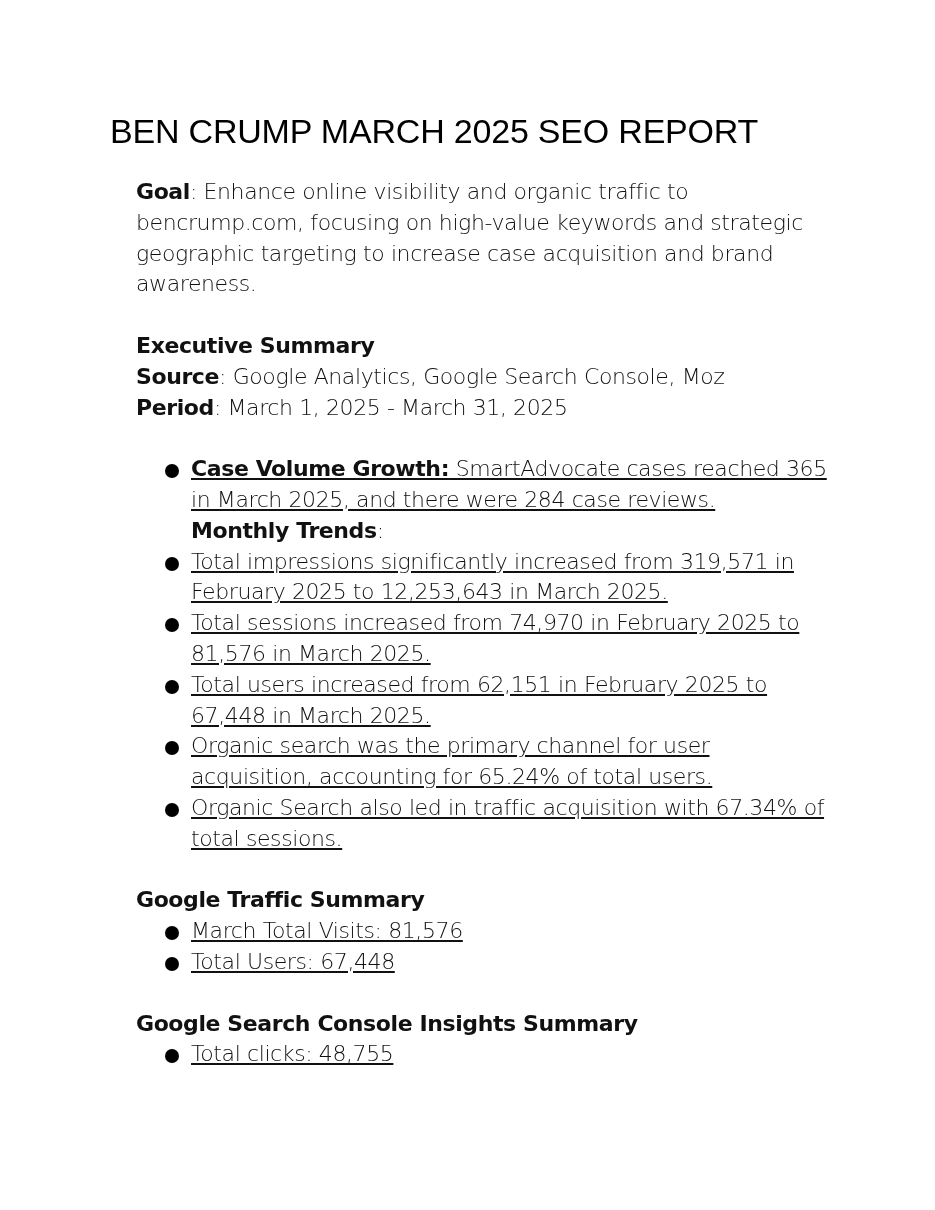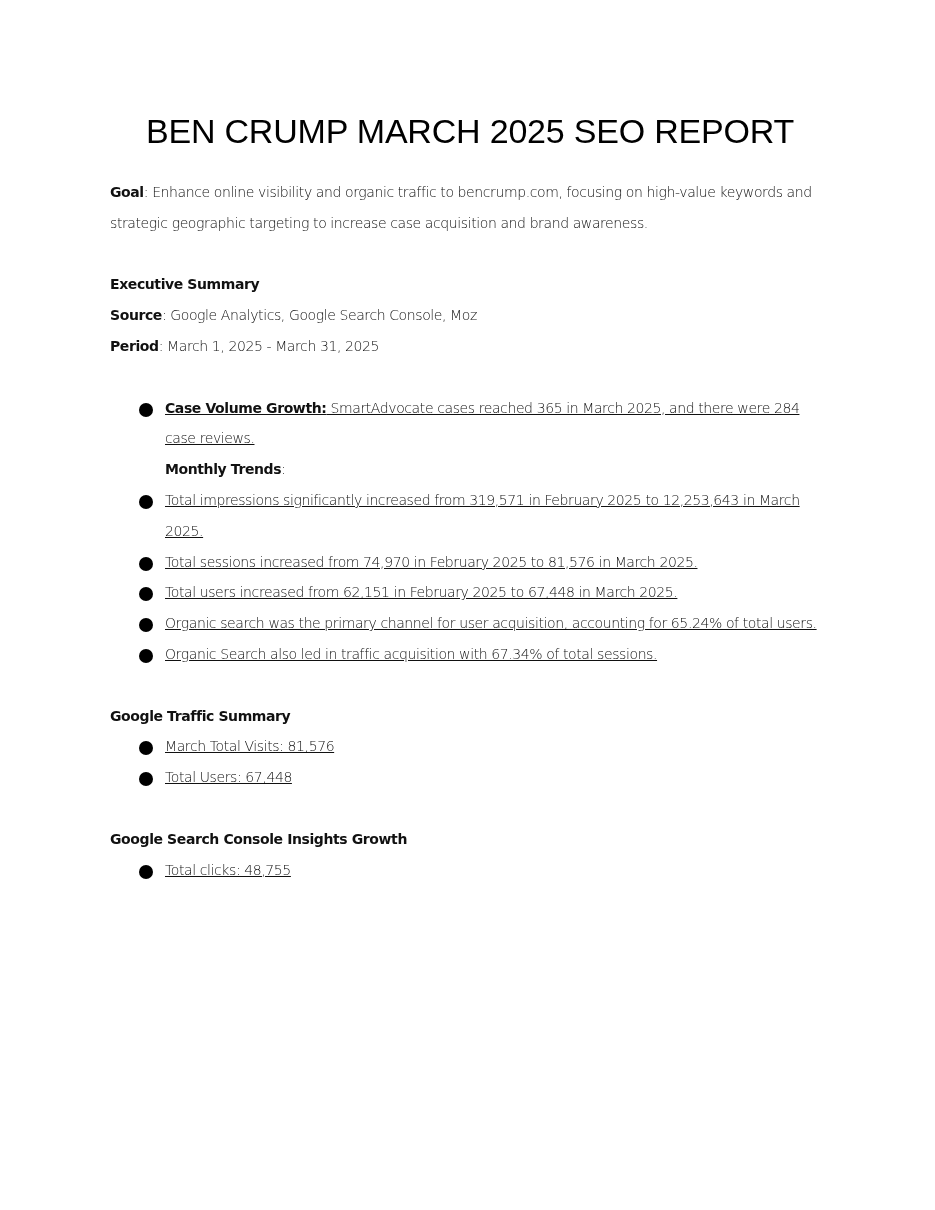--- a/index.html
+++ b/index.html
@@ -1,25 +1,26 @@
 <!DOCTYPE html>
 <html><head>
   <meta charset="utf-8">
   <style>
     html, body { margin: 0; padding: 0; background: #ffffff; }
     body { width: 935px; height: 1210px; position: relative; overflow: hidden; color: #000; }
     .page { position: absolute; left: 110px; top: 108px; width: 720px; }
     .title {
       font-family: "Liberation Sans", sans-serif;
-      font-size: 34px; font-weight: normal; margin: 0; line-height: 46px; letter-spacing: -0.2px; text-align: center;
+      font-size: 34px; font-weight: normal; margin: 0; line-height: 46px; letter-spacing: -0.2px;
     }
     .body-text {
       font-family: "DejaVu Sans", sans-serif;
-      font-size: 14px; line-height: 30.8px; font-weight: 300; letter-spacing: -0.4px;
+      font-size: 22px; line-height: 30.8px; font-weight: 300; letter-spacing: -0.4px;
       color: #111;
+      margin-left: 26px;
     }
     p { margin: 0; }
     b, .bold { font-weight: bold; }
     .goal { margin-top: 23px; }
     .gap { height: 30.8px; }
     ul { list-style: none; margin: 0; padding: 0; text-decoration: underline; }
     li { position: relative; padding-left: 55px; }
     li .bullet {
       position: absolute; left: 29px; top: 10px; width: 14px; height: 14px; border-radius: 50%; background: #000;
     }
@@ -60,18 +61,18 @@
     <div class="gap"></div>
 
     <p class="bold">Google Traffic Summary</p>
     <ul>
       <li><span class="bullet"></span><span>March Total Visits: 81,576</span></li>
       <li><span class="bullet"></span><span>Total Users: 67,448</span></li>
     </ul>
 
     <div class="gap"></div>
 
-    <p class="bold">Google Search Console Insights Growth</p>
+    <p class="bold">Google Search Console Insights Summary</p>
     <ul>
       <li><span class="bullet"></span><span>Total clicks: 48,755</span></li>
     </ul>
   </div>
 </div>
 
 </body></html>

